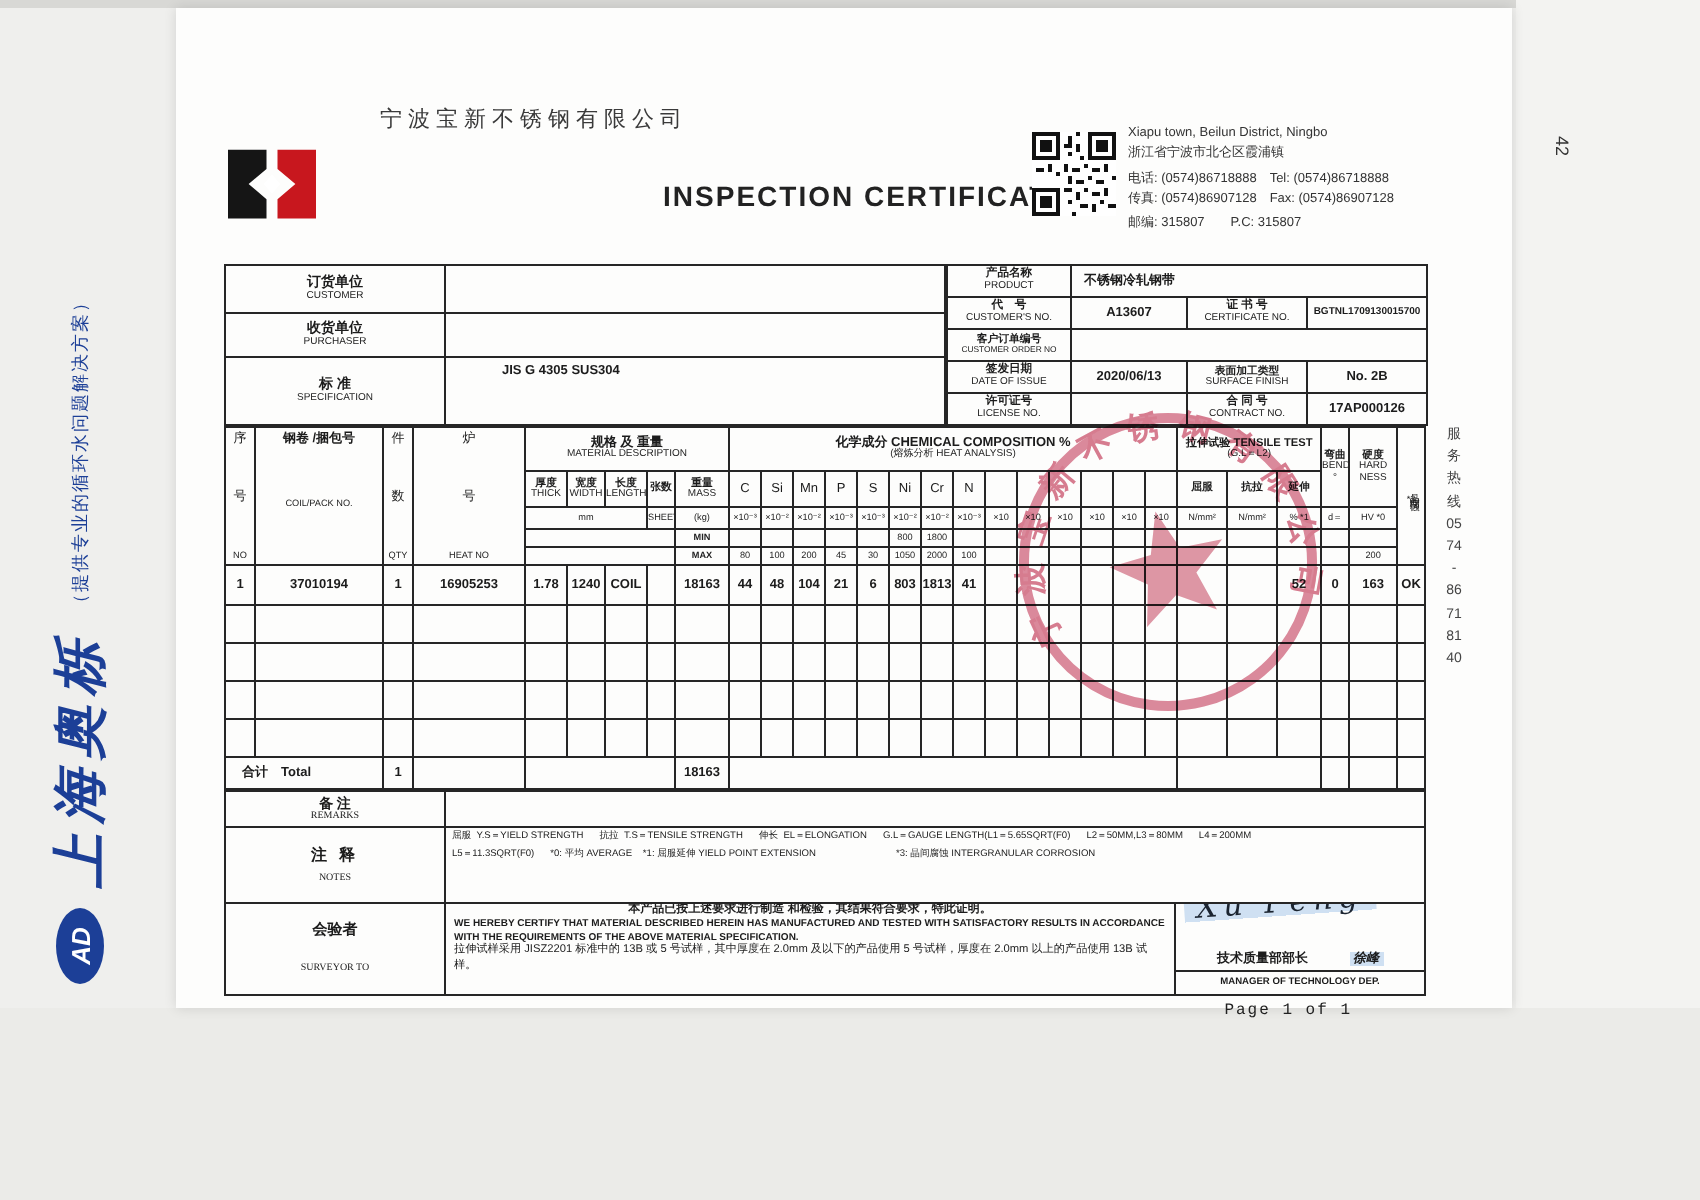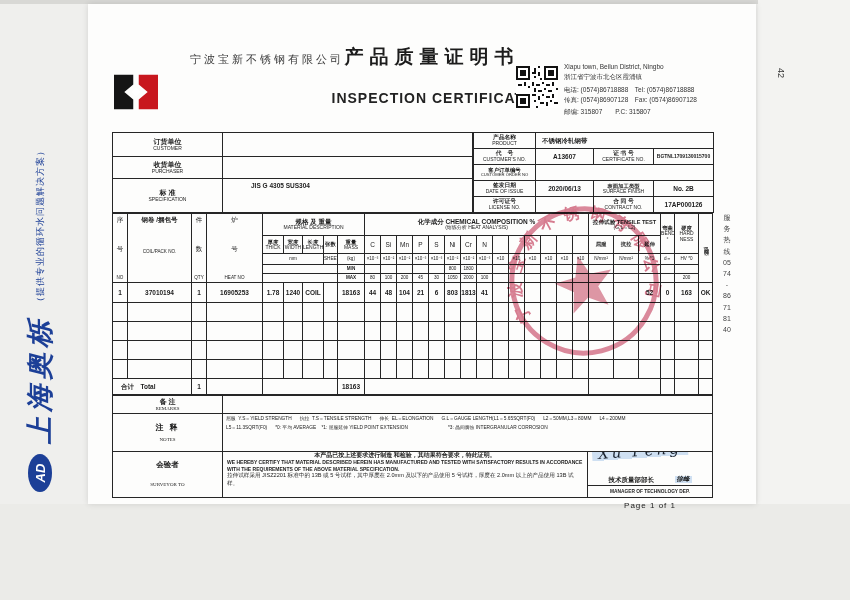--- a/index.html
+++ b/index.html
@@ -62,21 +62,21 @@
 
   .sigcell{position:relative;vertical-align:bottom !important;}
   .hand{position:absolute;left:4px;top:-9px;font-family:"DejaVu Serif","Liberation Serif",serif;
     font-style:italic;font-size:15px;letter-spacing:3px;color:#1b2430;transform:rotate(-4deg);
     background:linear-gradient(180deg,transparent 12%,#cfe0f2 12%,#cfe0f2 88%,transparent 88%);
     padding:0 6px;white-space:nowrap;}
   .sigrow{font-size:6.5px;font-weight:bold;margin-top:16px;border-bottom:1px solid #262626;
     padding-bottom:2px;display:flex;justify-content:space-evenly;align-items:flex-end;}
   .signame{font-style:italic;background:#cfe0f2;padding:0 2px;font-family:"DejaVu Serif",serif;}
   .sigen{font-size:4.8px;font-weight:bold;padding:3px 0 2px 0;}
-  .pageline{text-align:right;padding:3px 36px 0 0;font-size:8px;color:#222;letter-spacing:1px;}
+  .pageline{text-align:right;padding:3px 36px 0 0;font-size:8px;color:#222;letter-spacing:1px;font-family:Liberation Mono, monospace;}
 
   .hotline{position:absolute;left:720px;top:212px;font-size:7px;line-height:1.6;color:#444;
     text-align:center;width:14px;}
   .stamp{position:absolute;left:502px;top:199px;opacity:.78;mix-blend-mode:multiply;
     transform:rotate(-14deg);pointer-events:none;}
 </style>
 </head>
 <body>
 
 <div class="topstrip"></div>
@@ -96,21 +96,20 @@
 
   <div class="hd">
     <div class="hd-cn">宁波宝新不锈钢有限公司</div>
     <div class="hd-logo">
       <svg width="44" height="36" viewBox="0 0 64 50">
         <polygon fill="#151515" points="0,0 28,0 28,14 15,25 28,36 28,50 0,50"></polygon>
         <polygon fill="#c8171e" points="36,0 64,0 64,50 36,50 36,36 49,25 36,14"></polygon>
         <polygon fill="#ffffff" points="32,18 38,25 32,32 26,25"></polygon>
       </svg>
     </div>
-    <div class="hd-title">产品质量证明书</div>
     <div class="hd-sub">INSPECTION CERTIFICATE</div>
     <div class="hd-qr">
       <svg width="42" height="42" viewBox="0 0 21 21" shape-rendering="crispEdges">
         <rect width="21" height="21" fill="#fff"></rect>
         <g fill="#111">
           <rect x="0" y="0" width="7" height="7"></rect>
             <rect x="1" y="1" width="5" height="5" fill="#fff"></rect>
             <rect x="2" y="2" width="3" height="3"></rect>
           <rect x="14" y="0" width="7" height="7"></rect>
             <rect x="15" y="1" width="5" height="5" fill="#fff"></rect>

